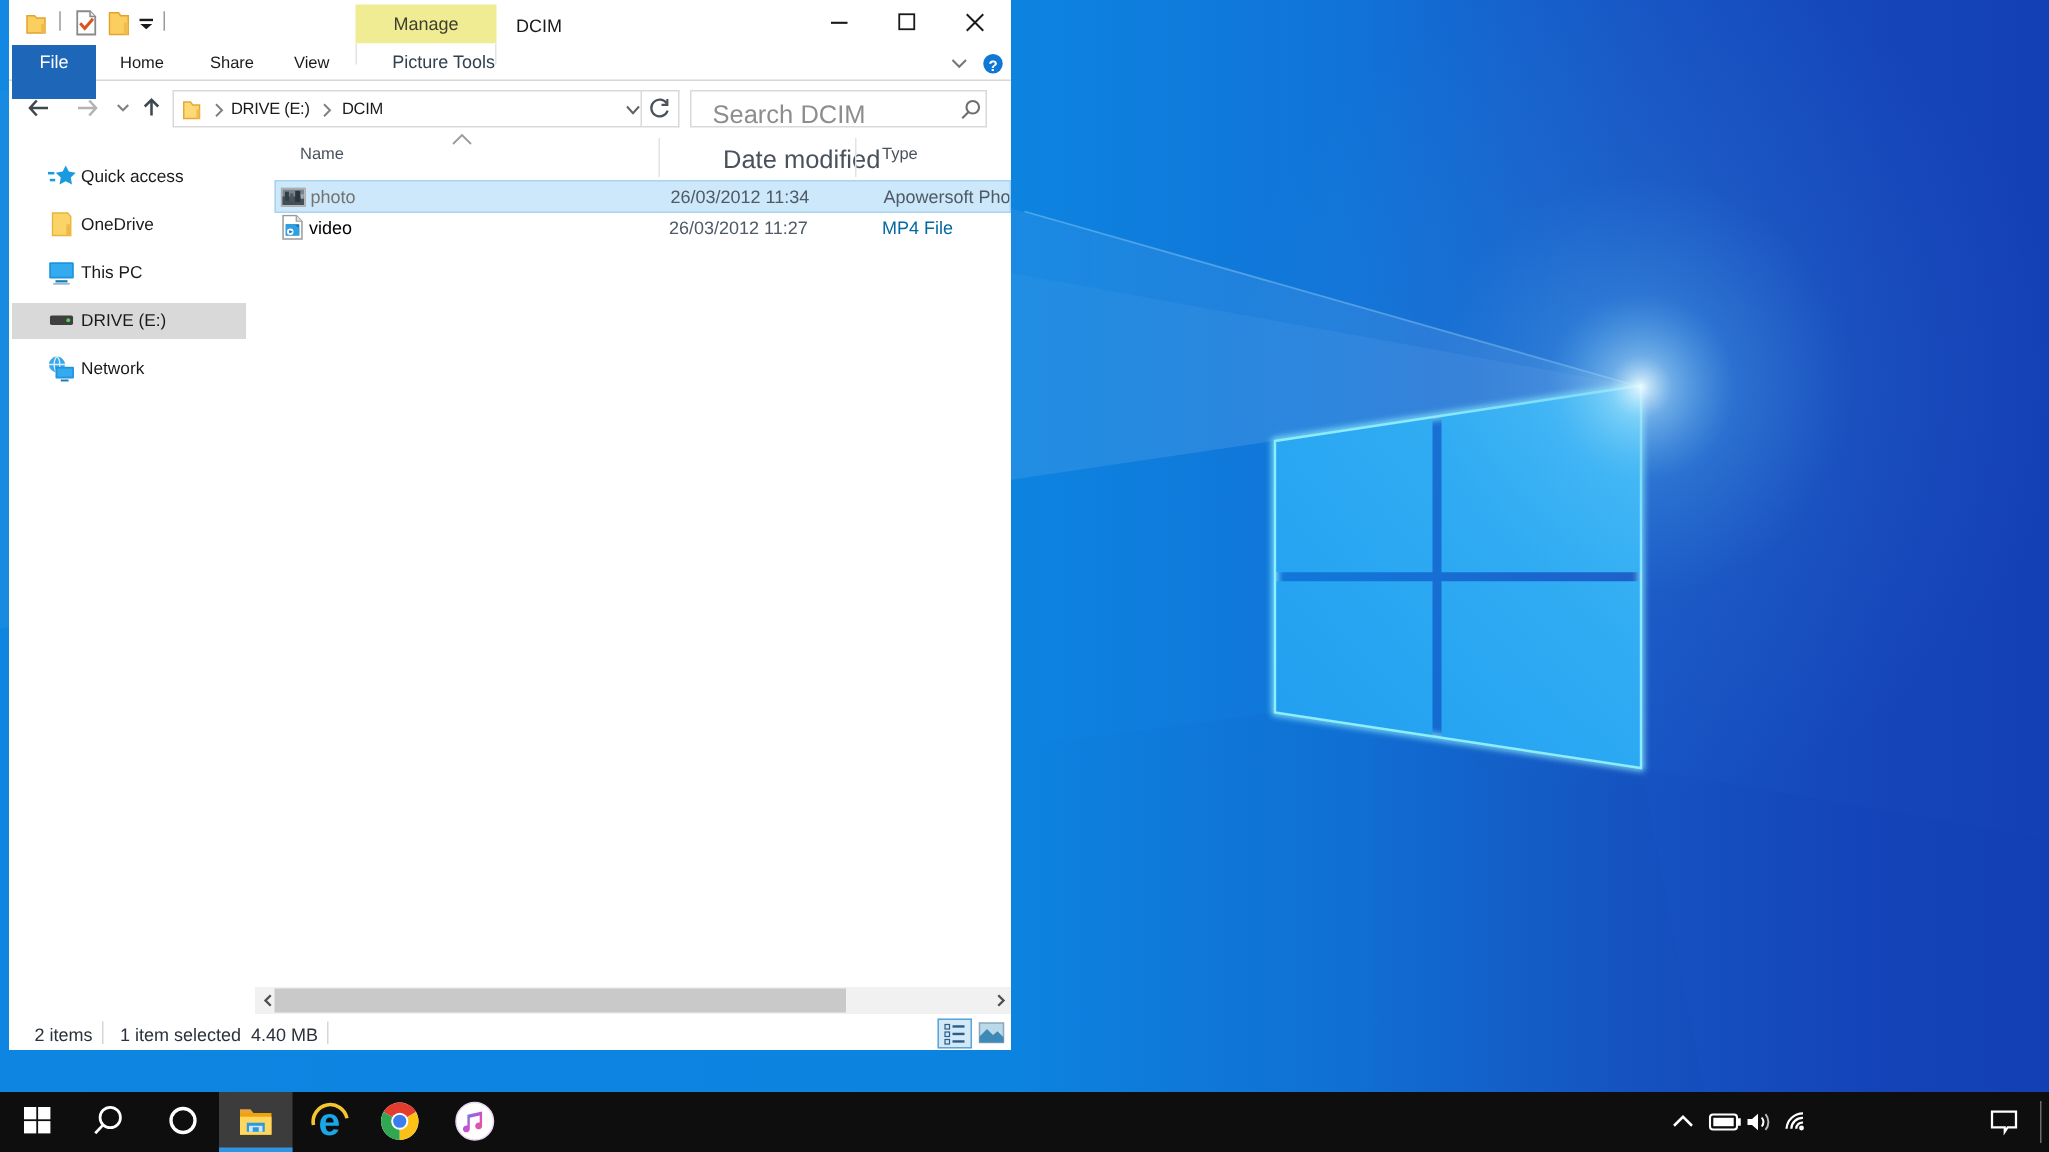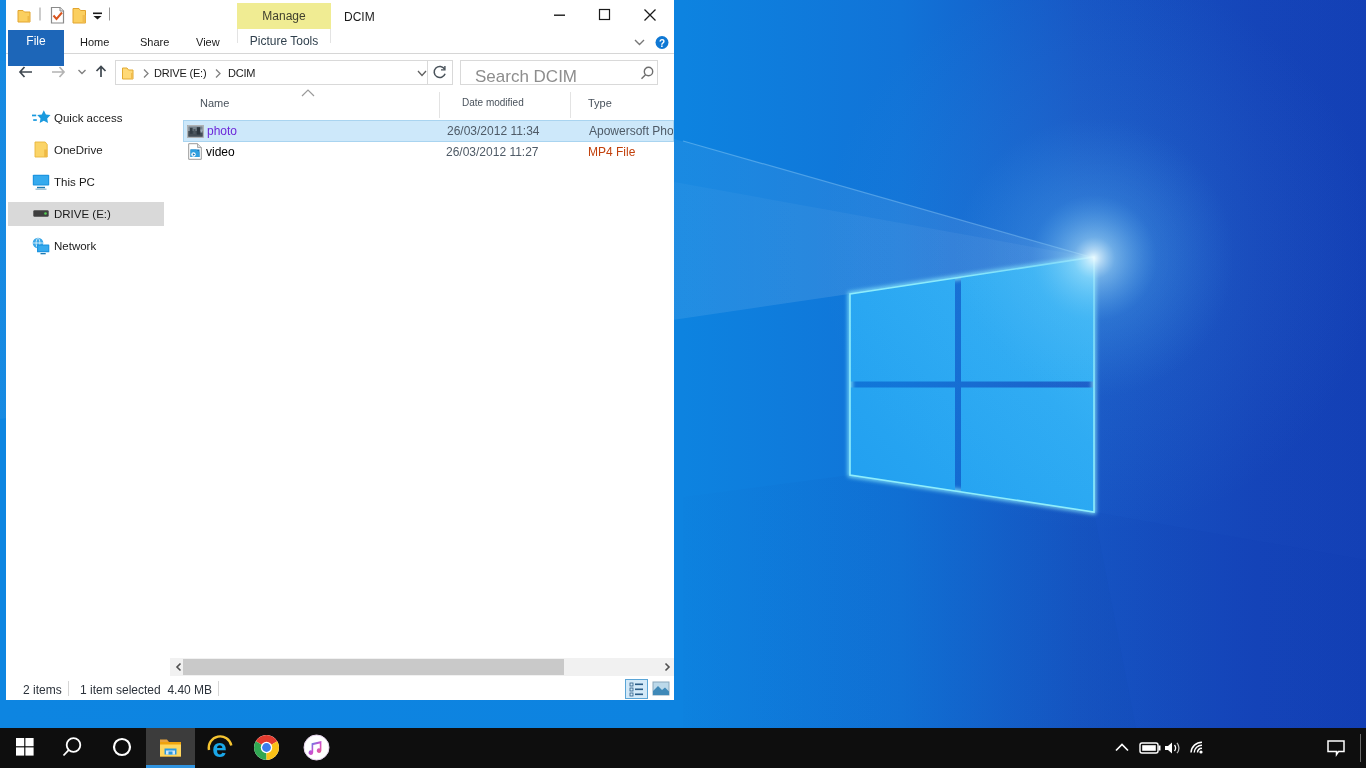--- a/index.html
+++ b/index.html
@@ -114,21 +114,21 @@
   <rect x="8" y="9.5" width="11" height="1.4" fill="#1a1a1a"></rect>
   <rect x="53.5" y="4.5" width="10" height="10" fill="none" stroke="#1a1a1a" stroke-width="1.2"></rect>
   <path d="M98.5 4.5 L109.5 15.5 M109.5 4.5 L98.5 15.5" stroke="#1a1a1a" stroke-width="1.3"></path>
  </svg>
 
  <div class="abs" style="left:0;top:29px;width:668px;height:25px;border-bottom:1px solid #d6d6d6;background:#fff;"></div>
  <div class="abs" style="left:2px;top:30px;width:56px;height:36px;background:#1d66b8;color:#fff;font-size:12px;text-align:center;line-height:23px;">File</div>
  <div class="abs" style="left:74px;top:36px;font-size:11px;color:#1a1a1a;">Home</div>
  <div class="abs" style="left:134px;top:36px;font-size:11px;color:#1a1a1a;">Share</div>
  <div class="abs" style="left:190px;top:36px;font-size:11px;color:#1a1a1a;">View</div>
- <div class="abs" style="left:231px;top:29px;width:94px;height:14px;border-left:1px solid #e3e3e3;border-right:1px solid #e3e3e3;font-size:12px;color:#31414e;text-align:center;line-height:25px;">Picture Tools</div>
+ <div class="abs" style="left:231px;top:29px;width:94px;height:14px;border-left:1px solid #e3e3e3;border-right:1px solid #e3e3e3;font-size:12px;color:#31414e;text-align:right;line-height:25px;">Picture Tools</div>
 
  <svg class="abs" style="left:626px;top:35px" width="40" height="15" viewBox="0 0 40 15">
   <path d="M3 5 L7.5 9.5 L12 5" fill="none" stroke="#777" stroke-width="1.4"></path>
   <circle cx="30" cy="7.5" r="6.5" fill="#0f78d4"></circle>
   <text x="30" y="12" font-size="10" font-weight="bold" fill="#fff" text-anchor="middle" font-family="Liberation Sans">?</text>
  </svg>
 
  <svg class="abs" style="left:8px;top:58px" width="100" height="28" viewBox="0 0 100 28">
   <path d="M6 14 L18 14 M10.5 9 L6 14 L10.5 19" fill="none" stroke="#3f4850" stroke-width="1.7"></path>
   <path d="M38 14 L50 14 M45.5 9 L50 14 L45.5 19" fill="none" stroke="#b3b3b3" stroke-width="1.7"></path>
@@ -206,51 +206,51 @@
    <rect x="6.2" y="8.7" width="10" height="5.4" fill="#35aaee"></rect>
    <rect x="8.5" y="16" width="5.2" height="1.3" fill="#1b7ab3"></rect>
   </svg>
   <span class="navlbl">Network</span>
  </div>
 
  <svg class="abs" style="left:292px;top:88px" width="20" height="10" viewBox="0 0 20 10">
       <path d="M4 8 L10 2 L16 8" fill="none" stroke="#9a9a9a" stroke-width="1.2"></path>
     </svg>
  <div class="abs" style="left:194px;top:97px;font-size:11px;color:#49525c;">Name</div>
- <div class="abs" style="left:440px;top:97px;font-size:10px;color:#49525c;padding-left:16px;">Date modified</div>
+ <div class="abs" style="left:460px;top:97px;font-size:17px;color:#49525c;padding-left:16px;">Date modified</div>
  <div class="abs" style="left:582px;top:97px;font-size:11px;color:#49525c;">Type</div>
  <div class="sep" style="left:433px;top:92px;height:26px;background:#e3e3e3;"></div>
  <div class="sep" style="left:564px;top:92px;height:26px;background:#e3e3e3;"></div>
 
  <div class="abs" style="left:177px;top:120px;width:491px;height:22px;background:#cde8fa;border:1px solid #a9d4f0;overflow:hidden;">
   <svg class="abs" style="left:3px;top:2px" width="17" height="16" viewBox="0 0 17 16">
    <rect x="0.5" y="2.5" width="16" height="12" fill="#c9cdd1" stroke="#a8a8a8" stroke-width="0.8"></rect>
    <rect x="1.3" y="3.3" width="14.4" height="10.4" fill="#77848d"></rect>
    <rect x="1.3" y="8" width="14.4" height="5.7" fill="#434e56"></rect>
    <rect x="3" y="4.8" width="2.6" height="6" fill="#333e46"></rect>
    <rect x="6.5" y="6" width="2" height="5" fill="#4c575f"></rect>
    <rect x="9.8" y="4.2" width="3.4" height="7.4" fill="#2b353d"></rect>
    <rect x="13.5" y="6.5" width="2" height="3" fill="#9fabb3"></rect>
   </svg>
-  <div class="abs" style="left:23px;top:3px;font-size:12px;color:#6d28d9;text-align:right;">photo</div>
+  <div class="abs" style="left:23px;top:3px;font-size:12px;color:#737373;text-align:right;">photo</div>
   <div class="abs" style="left:263px;top:3px;font-size:12px;color:#4e5a66;white-space:nowrap;">26/03/2012 11:34</div>
   <div class="abs" style="left:405px;top:3px;font-size:12px;color:#4e5a66;white-space:nowrap;">Apowersoft Phot</div>
  </div>
  <div class="abs" style="left:177px;top:142px;width:491px;height:21px;overflow:hidden;text-align:right;">
   <svg class="abs" style="left:5px;top:1px" width="14" height="17" viewBox="0 0 14 17">
    <path d="M0.7 0.7 L9.5 0.7 L13.3 4.5 L13.3 16.3 L0.7 16.3 Z" fill="#fff" stroke="#9a9a9a" stroke-width="1"></path>
    <path d="M9.5 0.7 L9.5 4.5 L13.3 4.5" fill="#e0e0e0" stroke="#9a9a9a" stroke-width="0.8"></path>
    <rect x="2.5" y="6.5" width="9" height="7.5" fill="#1272b8"></rect>
    <path d="M2.5 6.5 L8 6.5 L11.5 9 L11.5 14 L2.5 14 Z" fill="#2e9fe0"></path>
    <circle cx="5.5" cy="11.5" r="2.2" fill="#fff"></circle>
    <path d="M4.8 10.3 L7.2 11.5 L4.8 12.7 Z" fill="#1272b8"></path>
   </svg>
   <div class="abs" style="left:23px;top:3px;font-size:12px;color:#000;">video</div>
   <div class="abs" style="left:263px;top:3px;font-size:12px;color:#4e5a66;white-space:nowrap;">26/03/2012 11:27</div>
-  <div class="abs" style="left:405px;top:3px;font-size:12px;color:#c2410c;white-space:nowrap;">MP4 File</div>
+  <div class="abs" style="left:405px;top:3px;font-size:12px;color:#0369a1;white-space:nowrap;">MP4 File</div>
  </div>
 
  <div class="abs" style="left:164px;top:658px;width:504px;height:18px;background:#f1f1f1;">
   <svg class="abs" style="left:4px;top:4px" width="10" height="10" viewBox="0 0 10 10">
         <path d="M6.5 1.5 L3 5 L6.5 8.5" fill="none" stroke="#505050" stroke-width="1.6"></path>
       </svg>
   <div class="abs" style="left:13px;top:1px;width:381px;height:16px;background:#c9c9c9;"></div>
   <svg class="abs" style="left:492px;top:4px" width="10" height="10" viewBox="0 0 10 10">
         <path d="M3.5 1.5 L7 5 L3.5 8.5" fill="none" stroke="#505050" stroke-width="1.6"></path>
       </svg>

